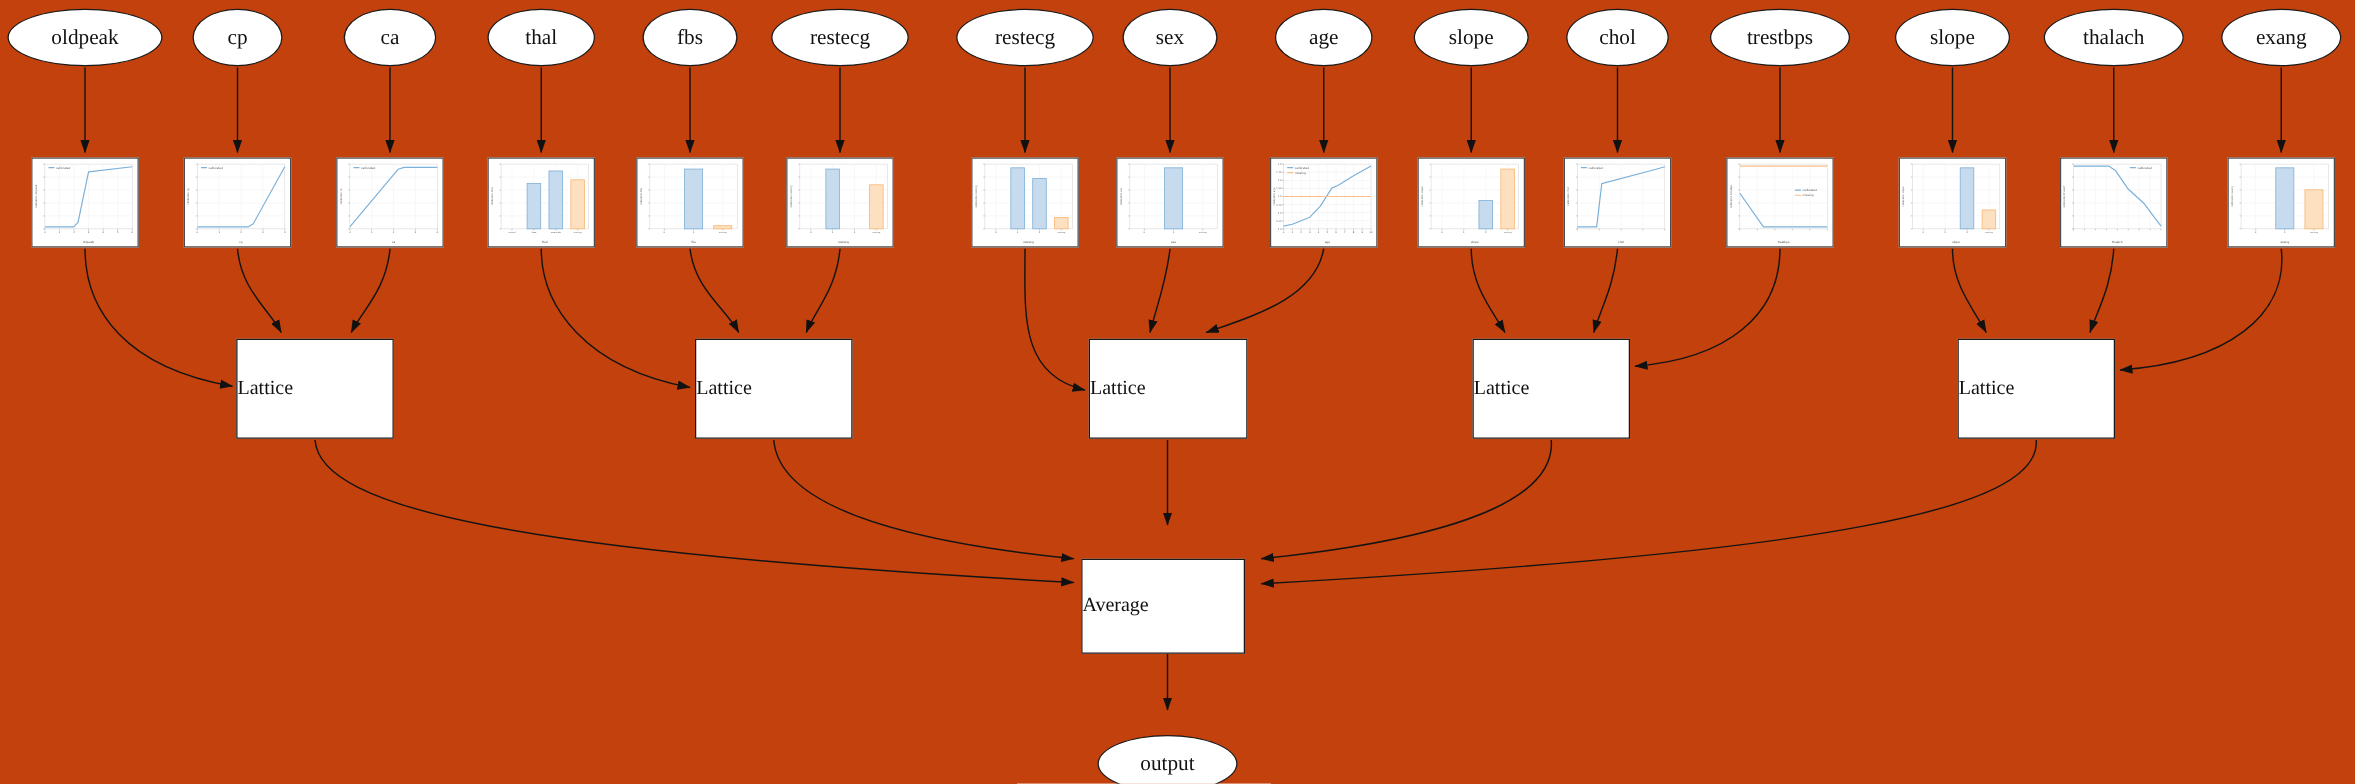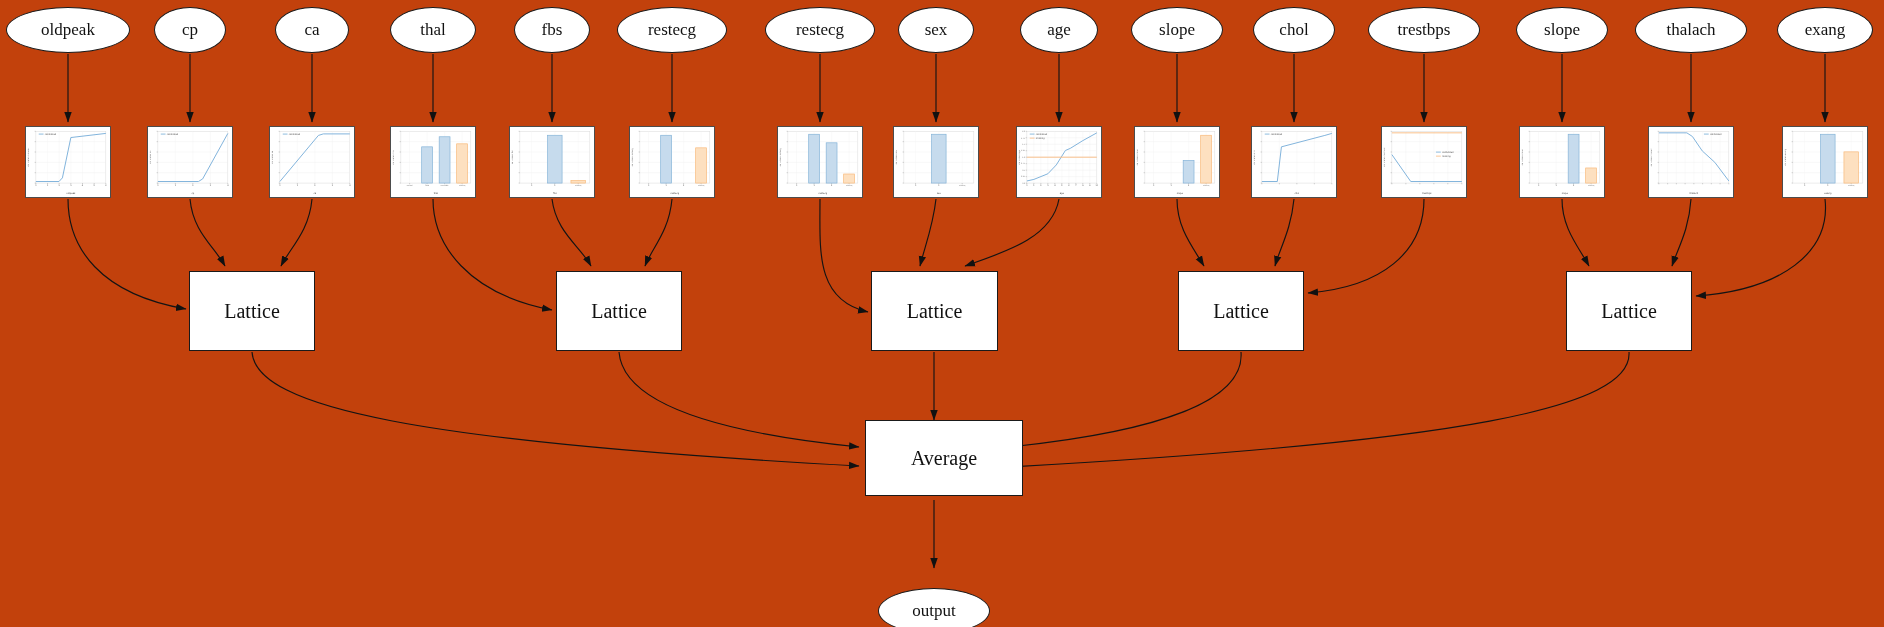--- a/index.html
+++ b/index.html
@@ -7,21 +7,21 @@
   .canvas{position:relative;width:1884px;height:627px;background:#c2410c;}
   #edges{position:absolute;left:0;top:0;z-index:1;}
   #nodes{position:absolute;left:0;top:0;width:100%;height:100%;z-index:2;}
   .ellipse{position:absolute;border:1.4px solid #1a1a1a;border-radius:50%;background:#fff;
            display:flex;align-items:center;justify-content:center;font-size:17px;color:#111;
            box-sizing:border-box;z-index:3;}
   .chart{position:absolute;width:86px;height:72px;border:1.5px solid #4c4c4c;background:#fff;
          box-sizing:border-box;z-index:3;}
   .chart svg{display:block;}
   .box{position:absolute;border:1.4px solid #1a1a1a;background:#fff;display:flex;align-items:center;
-       justify-content:center;font-size:20px;color:#111;box-sizing:border-box;z-index:3;}
+       font-size:16px;color:#111;box-sizing:border-box;z-index:3;}
 </style>
 </head>
 <body>
 
 <div class="canvas">
   <svg id="edges" width="1884" height="627">
     <defs>
       <marker id="ah" markerUnits="userSpaceOnUse" markerWidth="12" markerHeight="10" refX="10" refY="4.5" orient="auto">
         <path d="M0,0.8 L10.5,4.5 L0,8.2 Z" fill="#111"></path>
       </marker>
@@ -619,20 +619,20 @@
   <div class="box" style="left:871px;top:271px;width:127px;height:80px">
     <span>Lattice</span>
     </div>
   <div class="box" style="left:1178px;top:271px;width:126px;height:80px">
     <span>Lattice</span>
     </div>
   <div class="box" style="left:1566px;top:271px;width:126px;height:80px">
     <span>Lattice</span>
     </div>
 
-  <div class="box" style="left:865px;top:420px;width:158px;height:76px">
+  <div class="box" style="left:865px;top:447px;width:131px;height:76px">
     <span>Average</span>
     </div>
 
   <div class="ellipse" style="left:878px;top:588px;width:112px;height:46px;font-size:17px">
     <span>output</span>
     </div>
 </div>
 
 </body></html>

